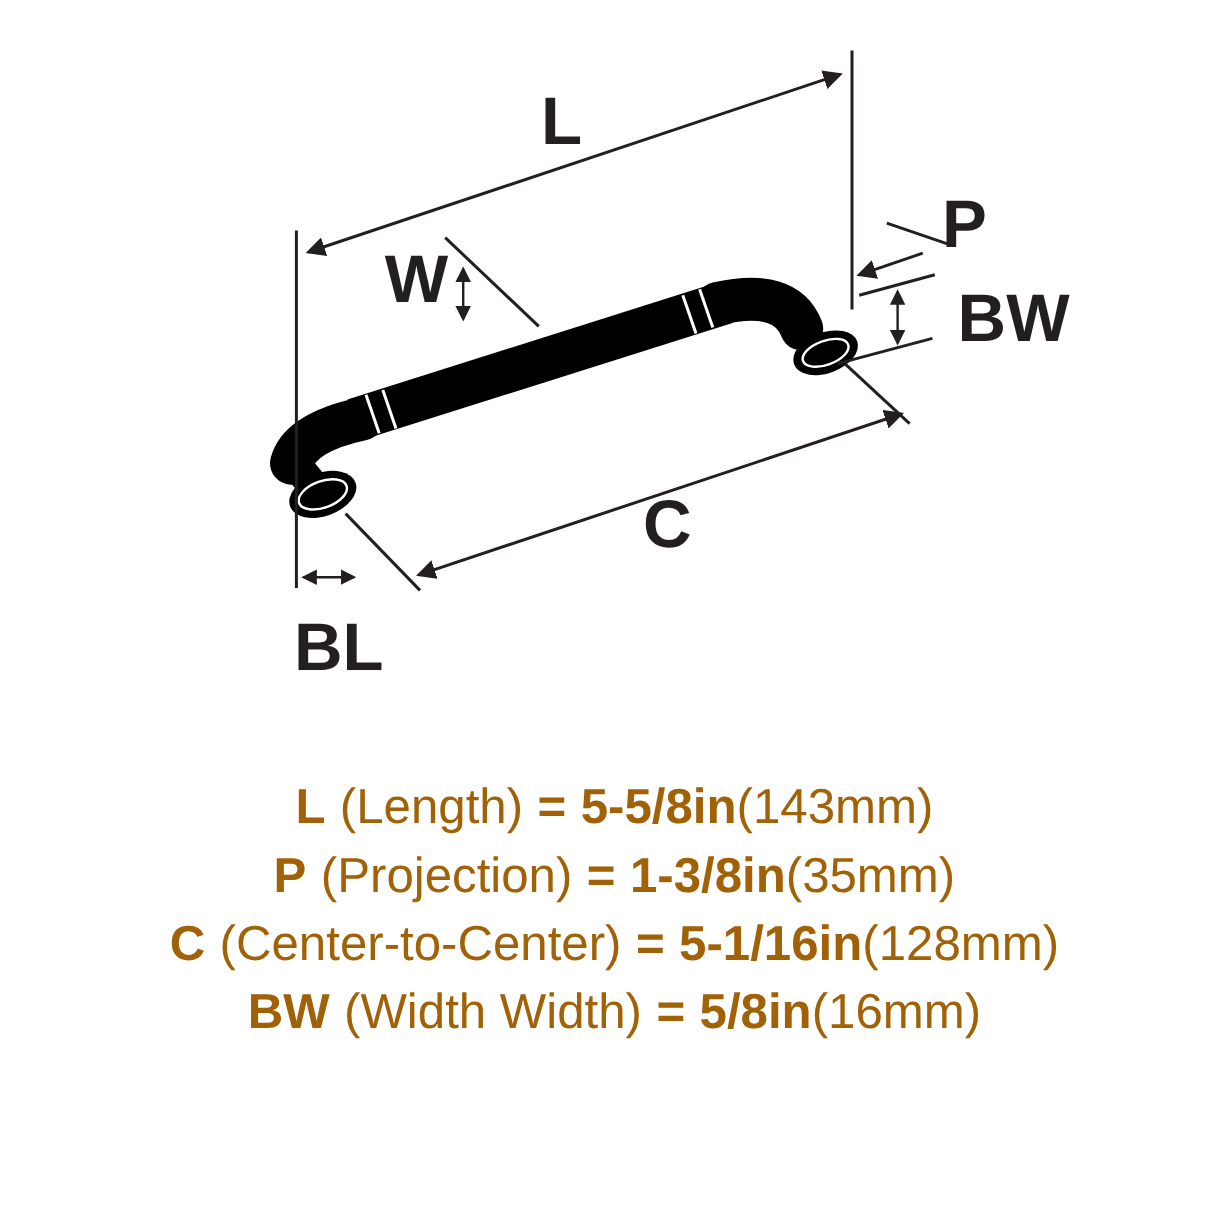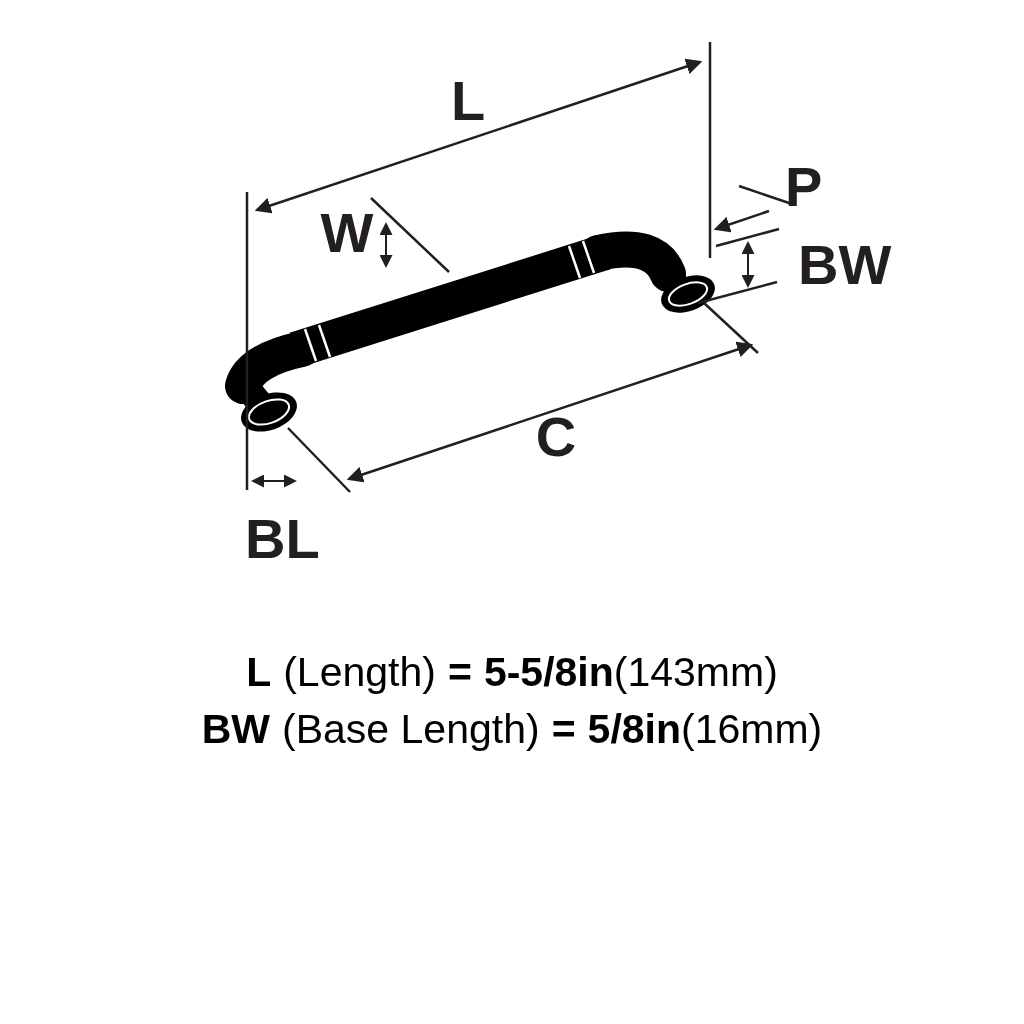--- a/index.html
+++ b/index.html
@@ -32,21 +32,21 @@
   .dim-labels text {
     font-family: "Liberation Sans", "DejaVu Sans", sans-serif;
     font-weight: 700;
     font-size: 56px;
   }
   .specs {
     margin-top: 44px;
     text-align: center;
     font-size: 41px;
     line-height: 57px;
-    color: #000000;
+    color: #a16207;
     letter-spacing: 0;
   }
   .spec-row {
     white-space: nowrap;
   }
   .sp-key   { font-weight: 700; margin-right: 12px; }
   .sp-label { font-weight: 400; margin-right: 12px; }
   .sp-eq    { font-weight: 700; margin-right: 12px; }
   .sp-value { font-weight: 700; }
   .sp-metric{ font-weight: 400; }
@@ -124,21 +124,27 @@
     </svg>
   </div>
 
   <div class="specs">
 
     <div class="spec-row">
       <span class="sp-key">L</span><span class="sp-label">(Length)</span><span class="sp-eq">=</span><span class="sp-value">5-5/8in</span><span class="sp-metric">(143mm)</span>
     </div>
 
 
+    <div class="spec-row">
+      <span class="sp-key">P</span><span class="sp-label">(Projection)</span><span class="sp-eq">=</span><span class="sp-value">1-3/8in</span><span class="sp-metric">(35mm)</span>
+    </div>
 
+    <div class="spec-row">
+      <span class="sp-key">C</span><span class="sp-label">(Center-to-Center)</span><span class="sp-eq">=</span><span class="sp-value">5-1/16in</span><span class="sp-metric">(128mm)</span>
+    </div>
 
 
     <div class="spec-row">
-      <span class="sp-key">BW</span><span class="sp-label">(Base Length)</span><span class="sp-eq">=</span><span class="sp-value">5/8in</span><span class="sp-metric">(16mm)</span>
+      <span class="sp-key">BW</span><span class="sp-label">(Width Width)</span><span class="sp-eq">=</span><span class="sp-value">5/8in</span><span class="sp-metric">(16mm)</span>
     </div>
 
   </div>
 </div>
 
 </body></html>

